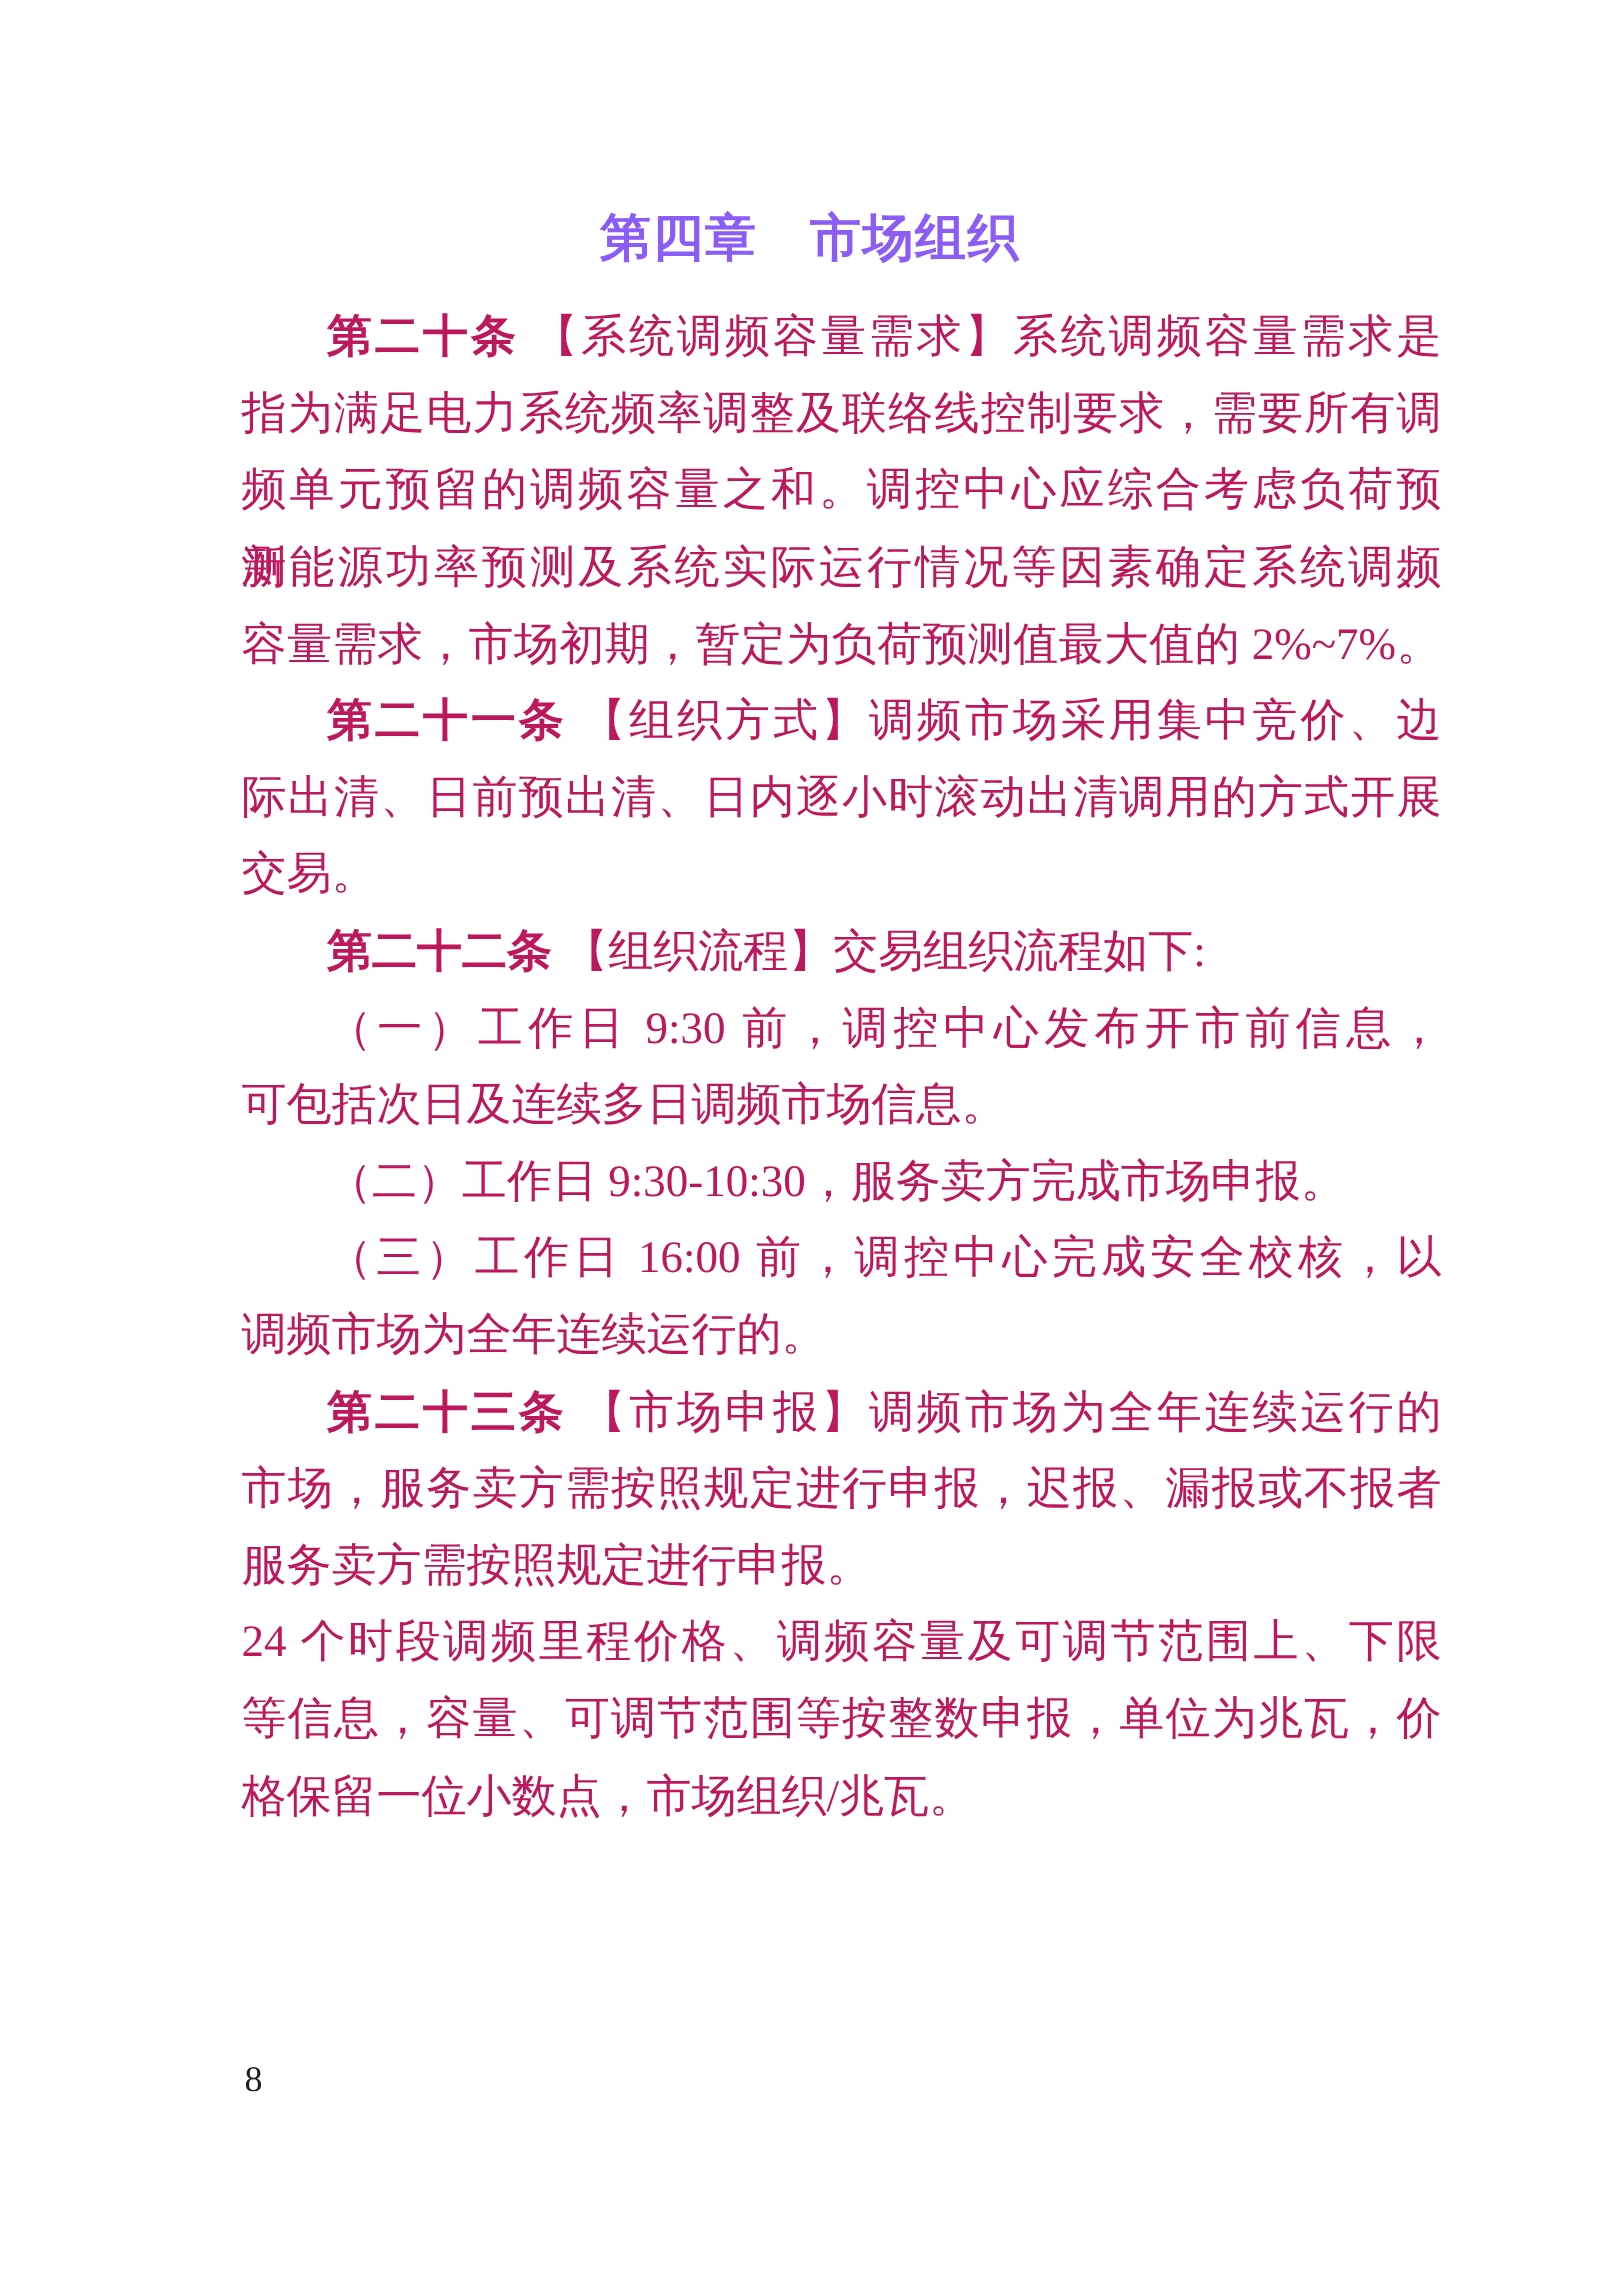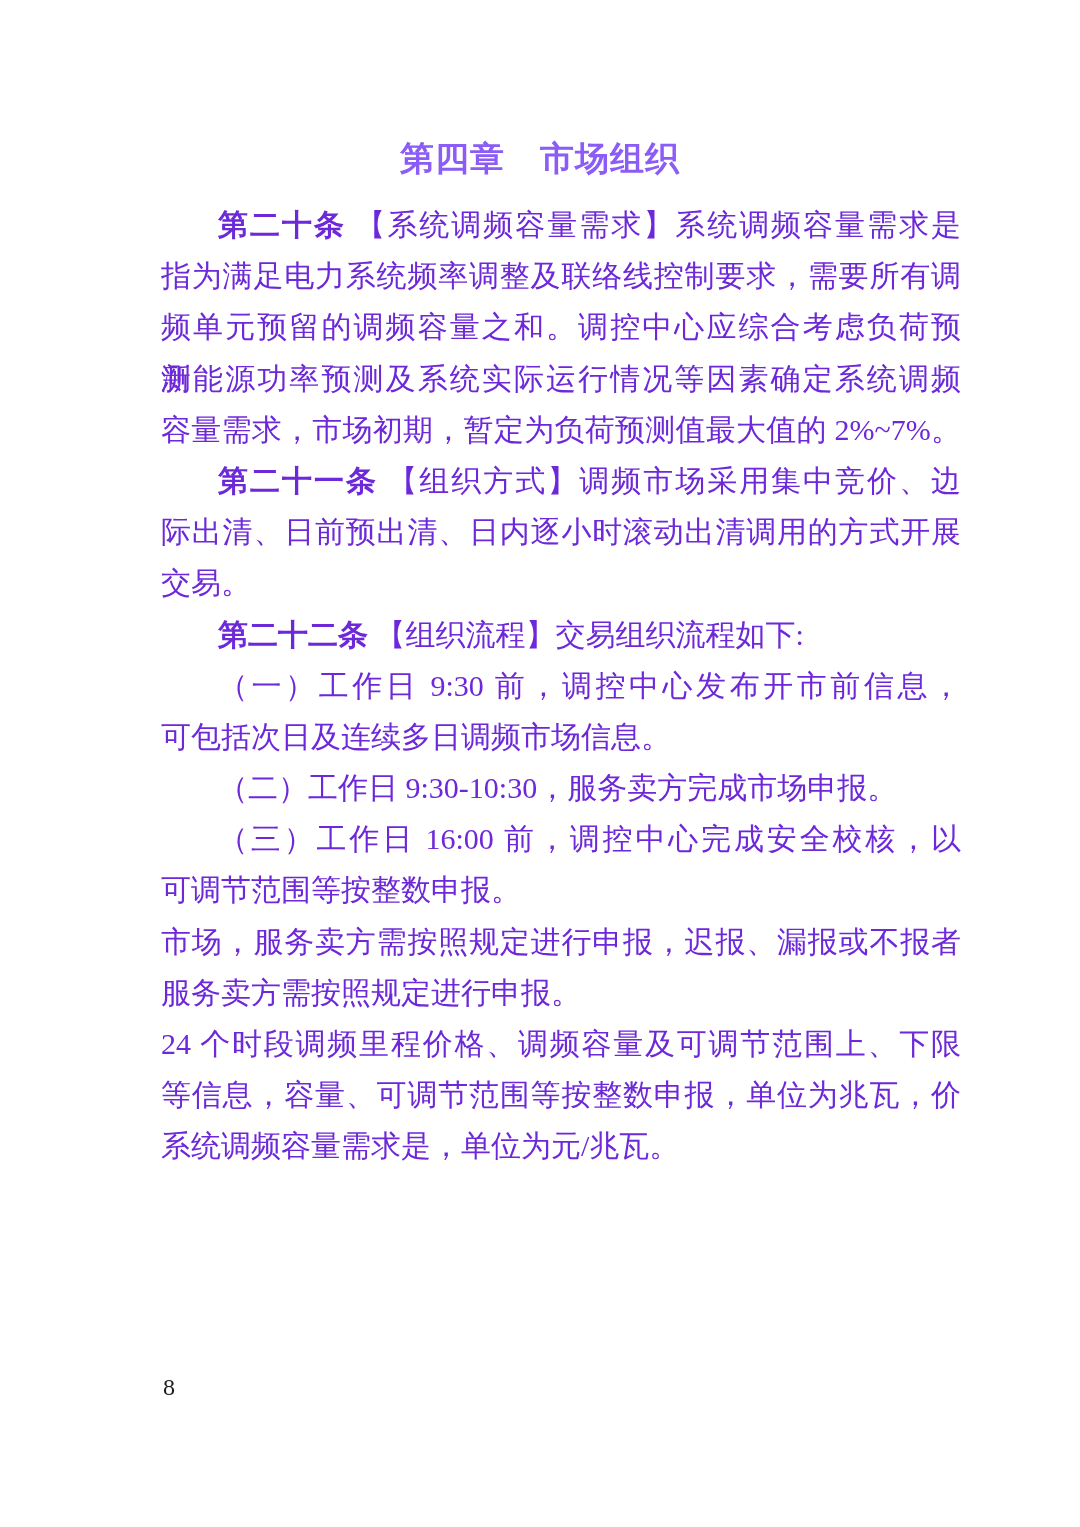--- a/index.html
+++ b/index.html
@@ -33,21 +33,21 @@
     top: 199px;
     left: 161px;
     width: 800px;
   }
   .line {
     font-family: "Liberation Serif", "DejaVu Serif", serif;
     font-size: 30px;
     height: 51.2px;
     line-height: 51.2px;
     white-space: normal;
-    color: #6d28d9;
+    color: #be185d;
   }
   .line.justify {
     text-align: justify;
     text-align-last: justify;
   }
   .line.indent {
     text-indent: 57px;
   }
   .seg-bold {
     font-weight: 700;
@@ -74,21 +74,22 @@
       <div class="line justify"><span class="seg">新能源功率预测及系统实际运行情况等因素确定系统调频</span></div>
       <div class="line justify"><span class="seg">容量需求，市场初期，暂定为负荷预测值最大值的 2%~7%。</span></div>
       <div class="line justify indent"><span class="seg-bold">第二十一条</span><span class="seg"> 【组织方式】调频市场采用集中竞价、边</span></div>
       <div class="line justify"><span class="seg">际出清、日前预出清、日内逐小时滚动出清调用的方式开展</span></div>
       <div class="line"><span class="seg">交易。</span></div>
       <div class="line indent"><span class="seg-bold">第二十二条</span><span class="seg"> 【组织流程】交易组织流程如下:</span></div>
       <div class="line justify indent"><span class="seg">（一）工作日 9:30 前，调控中心发布开市前信息，</span></div>
       <div class="line"><span class="seg">可包括次日及连续多日调频市场信息。</span></div>
       <div class="line indent"><span class="seg">（二）工作日 9:30-10:30，服务卖方完成市场申报。</span></div>
       <div class="line justify indent"><span class="seg">（三）工作日 16:00 前，调控中心完成安全校核，以</span></div>
-      <div class="line"><span class="seg">可调节范围等按整数申报。</span></div>
+      <div class="line"><span class="seg">调频市场为全年连续运行的。</span></div>
+      <div class="line justify indent"><span class="seg-bold">第二十三条</span><span class="seg"> 【市场申报】调频市场为全年连续运行的</span></div>
       <div class="line justify"><span class="seg">市场，服务卖方需按照规定进行申报，迟报、漏报或不报者</span></div>
       <div class="line"><span class="seg">服务卖方需按照规定进行申报。</span></div>
       <div class="line justify"><span class="seg">24 个时段调频里程价格、调频容量及可调节范围上、下限</span></div>
       <div class="line justify"><span class="seg">等信息，容量、可调节范围等按整数申报，单位为兆瓦，价</span></div>
-      <div class="line"><span class="seg">系统调频容量需求是，单位为元/兆瓦。</span></div>
+      <div class="line"><span class="seg">格保留一位小数点，市场组织/兆瓦。</span></div>
     </div>
   <div class="page-number">8</div>
 </div>
 
 </body></html>

